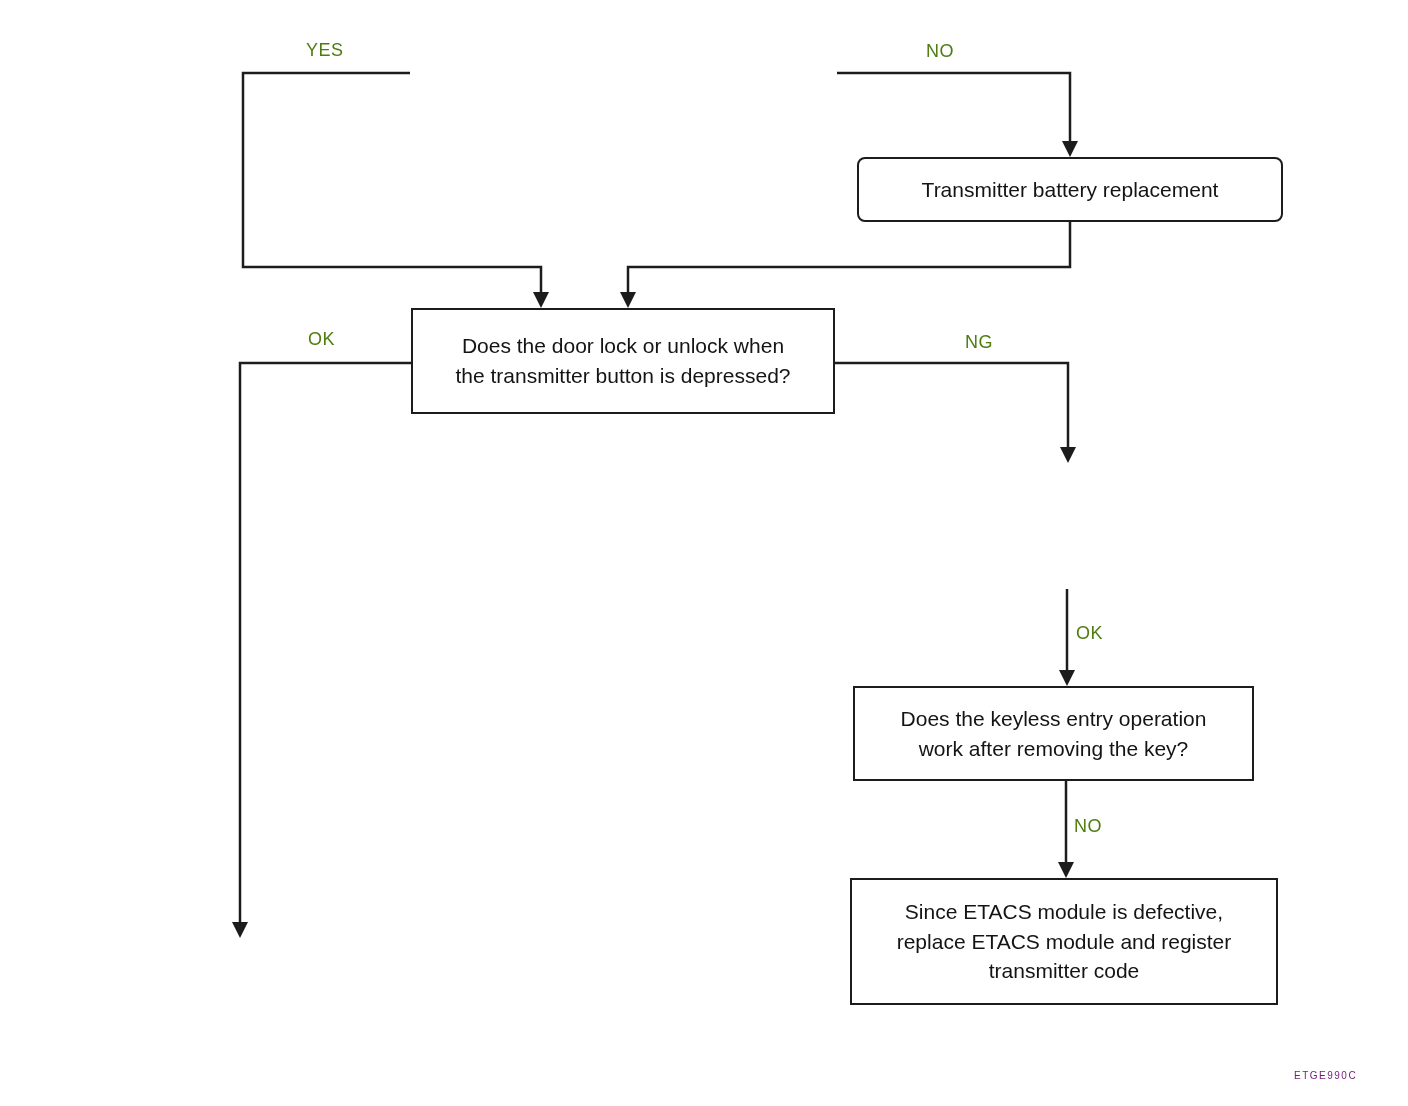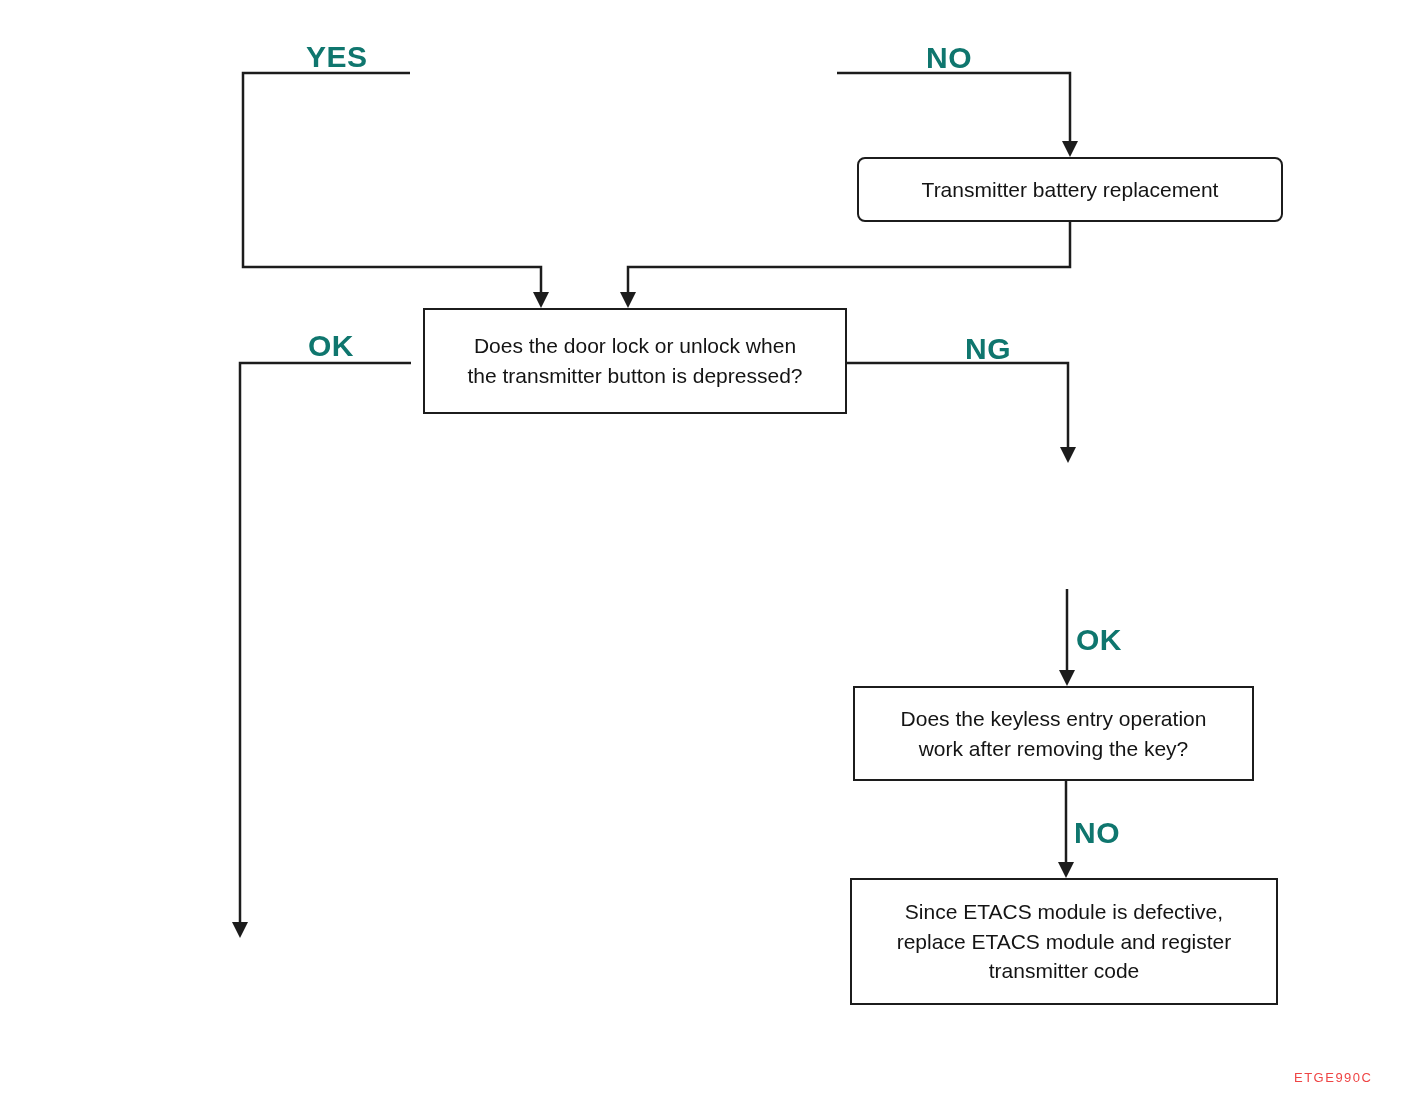--- a/index.html
+++ b/index.html
@@ -35,37 +35,37 @@
     font-size: 21px;
     line-height: 1.42;
     color: #141414;
   }
   .node .node-text {
     white-space: pre-line;
     padding: 2px 8px;
   }
   .edge-label {
     position: absolute;
-    font-size: 30px;
-    font-weight: 700;
+    font-size: 18px;
+    font-weight: 400;
     letter-spacing: 0.5px;
-    color: #0f766e;
+    color: #4d7c0f;
   }
   .figure-code {
     position: absolute;
     left: 1294px;
     top: 1070px;
-    font-size: 13px;
+    font-size: 10px;
     letter-spacing: 1.5px;
-    color: #ef4444;
+    color: #701a75;
   }
   
   .n-qlamp    { left: 410px; top: 22px;  width: 427px; height: 108px; }
   .n-battery  { left: 857px; top: 157px; width: 426px; height: 65px; border-radius: 8px;  }
-  .n-qdoor    { left: 411px; top: 308px; width: 424px; height: 106px; margin-left: 12px; }
+  .n-qdoor    { left: 411px; top: 308px; width: 424px; height: 106px; }
   .n-register { left: 855px; top: 463px; width: 425px; height: 126px; }
   .n-keyless  { left: 853px; top: 686px; width: 401px; height: 95px;  }
   .n-etacs    { left: 850px; top: 878px; width: 428px; height: 127px; }
   .n-normal   { left: 32px;  top: 940px; width: 428px; height: 63px;  }
   
   .l-yes      { left: 306px;  top: 40px;  }
   .l-no-top   { left: 926px;  top: 41px;  }
   .l-ok-left  { left: 308px;  top: 329px; }
   .l-ng       { left: 965px;  top: 332px; }
   .l-ok-mid   { left: 1076px; top: 623px; }

